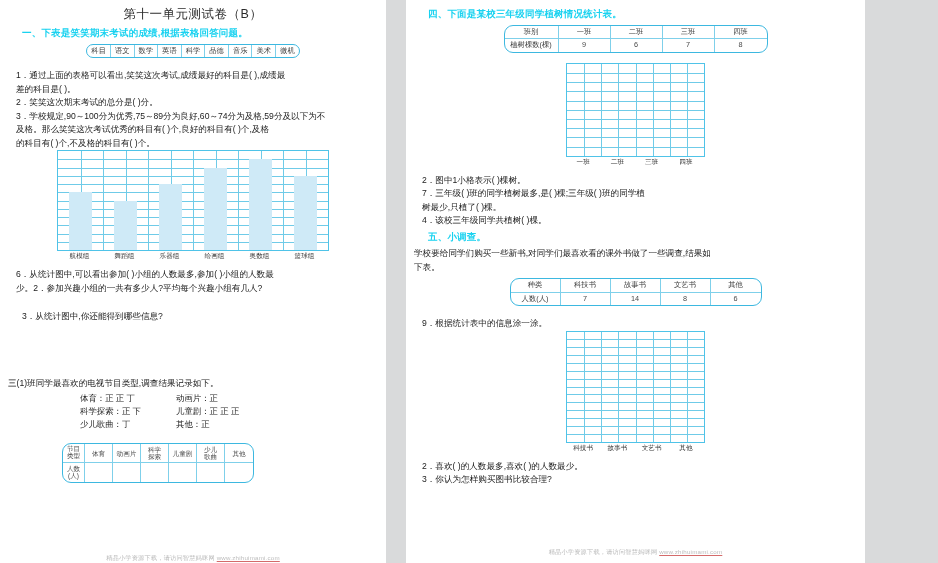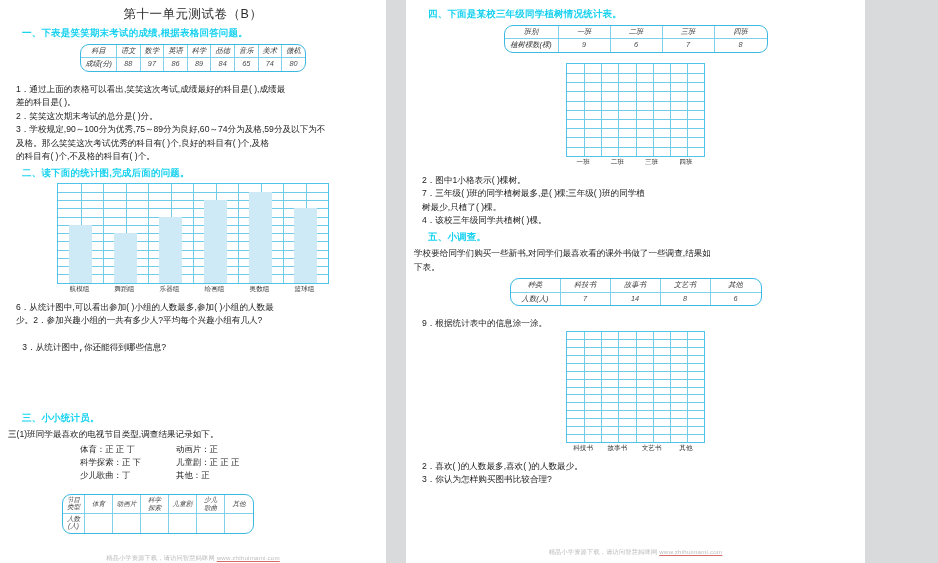--- a/index.html
+++ b/index.html
@@ -44,21 +44,21 @@
     margin: 4px 0 3px 22px;
     letter-spacing: .2px;
   }
   .qline {
     font-size: 8.6px;
     color: #1b1b1b;
     line-height: 1.45;
     margin: 1px 0 1px 16px;
     padding-right: 14px;
   }
-  .qline.indent2 { margin-left: 22px; font-family: Liberation Mono, monospace; }
+  .qline.indent2 { margin-left: 22px; }
   .plain {
     font-size: 8.6px;
     color: #1b1b1b;
     line-height: 1.5;
     margin: 2px 0 2px 8px;
     padding-right: 14px;
   }
   .tally-block {
     margin: 2px 0 2px 80px;
     font-size: 8.4px;
@@ -76,21 +76,20 @@
   .dtable-wrap { display: flex; justify-content: center; margin: 4px 0 4px 0; }
   table.dtable {
     border-collapse: separate;
     border-spacing: 0;
     border: 1.1px solid #3db8e0;
     border-radius: 9px;
     overflow: hidden;
     background: #fff;
     font-size: 7.3px;
     color: #4a4a4a;
-    font-style: italic;
   }
   table.dtable td {
     border-right: 1px solid #7fd0ea;
     border-bottom: 1px solid #7fd0ea;
     text-align: center;
     padding: 2px 4px;
     line-height: 1.15;
     white-space: nowrap;
   }
   table.dtable tr:last-child td { border-bottom: none; }
@@ -159,44 +158,32 @@
             <td class="rowlab">科目</td>
             <td class="hdr">语文</td>
             <td class="hdr">数学</td>
             <td class="hdr">英语</td>
             <td class="hdr">科学</td>
             <td class="hdr">品德</td>
             <td class="hdr">音乐</td>
             <td class="hdr">美术</td>
             <td class="hdr">微机</td>
           </tr>
-          <tr>
-            <td class="rowlab">成绩(分)</td>
-            <td>88</td>
-            <td>97</td>
-            <td>86</td>
-            <td>89</td>
-            <td>84</td>
-            <td>65</td>
-            <td>74</td>
-            <td>80</td>
-          </tr>
         </tbody>
           </table>
       </div>
 
       <div class="spacer-sm"></div>
       <div class="qline">1．通过上面的表格可以看出,笑笑这次考试,成绩最好的科目是(        ),成绩最</div>
       <div class="qline">差的科目是(        )。</div>
       <div class="qline">2．笑笑这次期末考试的总分是(        )分。</div>
       <div class="qline">3．学校规定,90～100分为优秀,75～89分为良好,60～74分为及格,59分及以下为不</div>
       <div class="qline">及格。那么笑笑这次考试优秀的科目有(        )个,良好的科目有(        )个,及格</div>
       <div class="qline">的科目有(        )个,不及格的科目有(        )个。</div>
 
-      <div class="section-head">二、读下面的统计图,完成后面的问题。</div>
 
       <div class="chart-outer">
         <div>
           <div class="chart" id="chart2" style="width:272px;height:101px;">
               <div class="grid-v" style="left: 22.5px;"></div>
               <div class="grid-v" style="left: 45px;"></div>
               <div class="grid-v" style="left: 67.5px;"></div>
               <div class="grid-v" style="left: 90px;"></div>
               <div class="grid-v" style="left: 112.5px;"></div>
               <div class="grid-v" style="left: 135px;"></div>
@@ -236,21 +223,20 @@
 
       <div class="spacer-sm"></div>
       <div class="qline">6．从统计图中,可以看出参加(      )小组的人数最多,参加(      )小组的人数最</div>
       <div class="qline">少。2．参加兴趣小组的一共有多少人?平均每个兴趣小组有几人?</div>
       <div class="spacer-md"></div>
       <div class="qline indent2">3．从统计图中,你还能得到哪些信息?</div>
 
       <div class="spacer-lg"></div>
       <div class="spacer-lg"></div>
 
-      <div class="section-head">三、小小统计员。</div>
       <div class="plain">三(1)班同学最喜欢的电视节目类型,调查结果记录如下。</div>
 
       <div class="tally-block">
         <div class="tally-row">
           <span class="tally-col1"><span>体育：</span><span>正 正 丁</span></span>
           <span class="tally-col2"><span>动画片：</span><span>正</span></span>
         </div>
         <div class="tally-row">
           <span class="tally-col1"><span>科学探索：</span><span>正 下</span></span>
           <span class="tally-col2"><span>儿童剧：</span><span>正 正 正</span></span>

